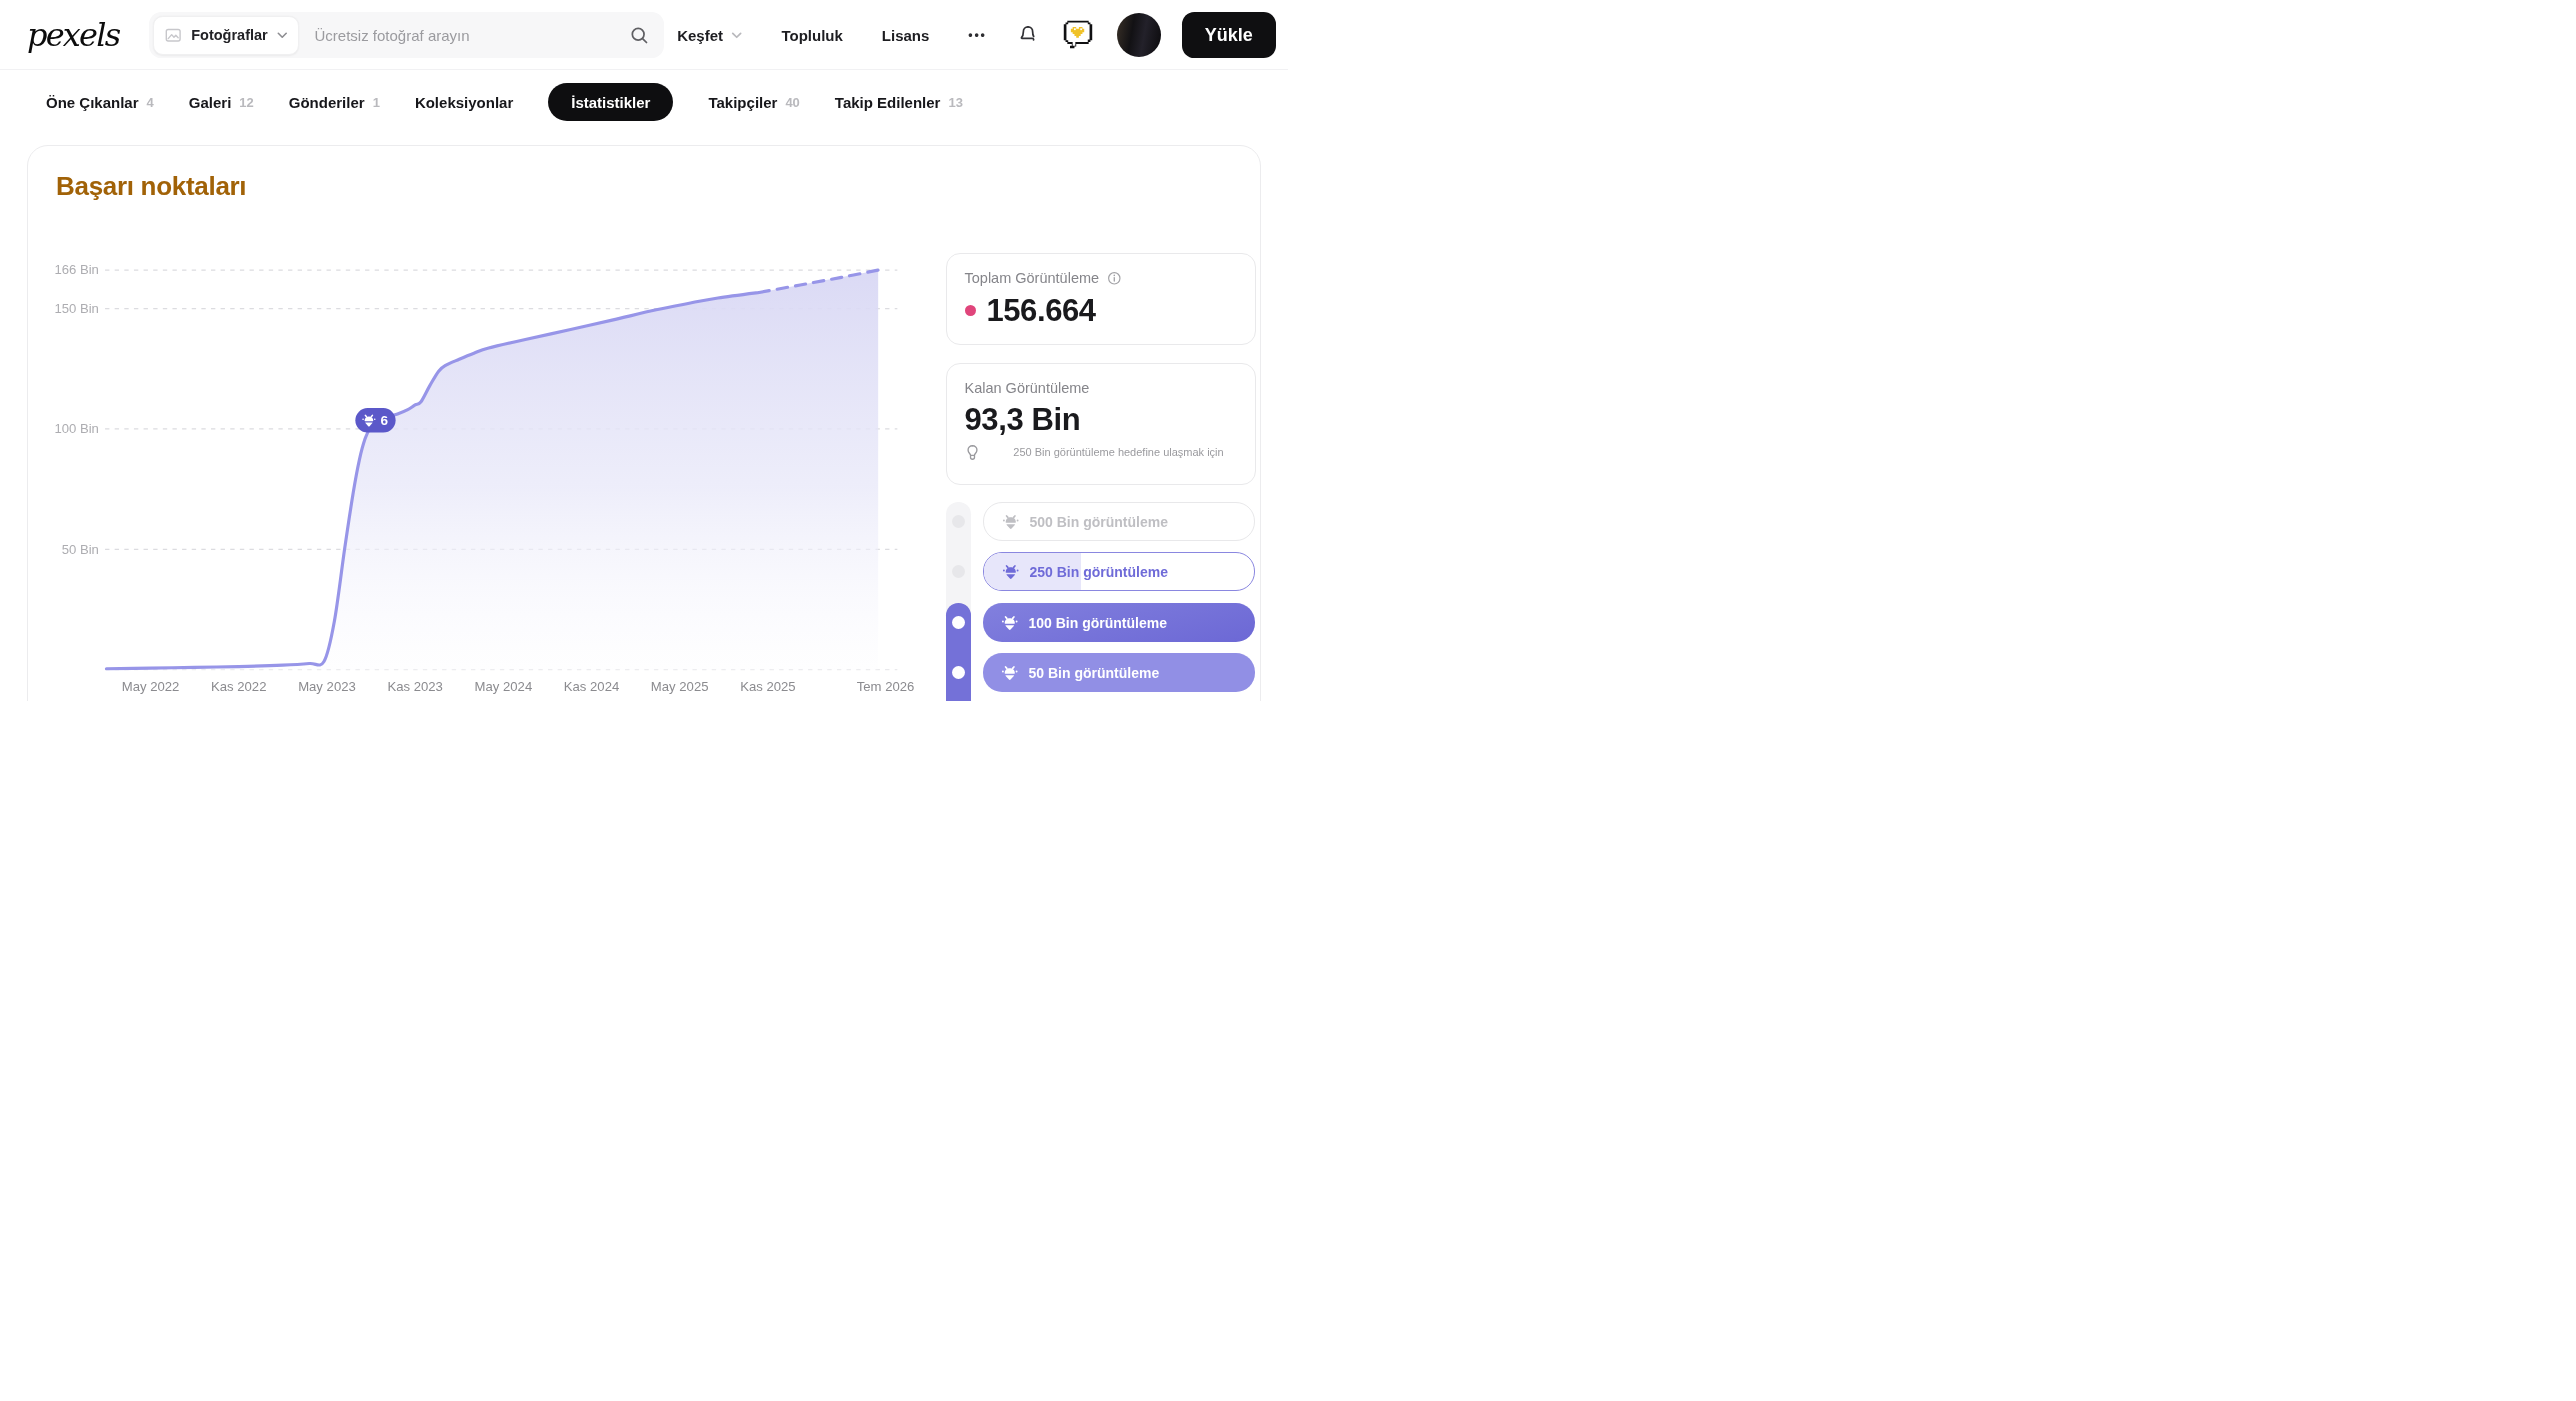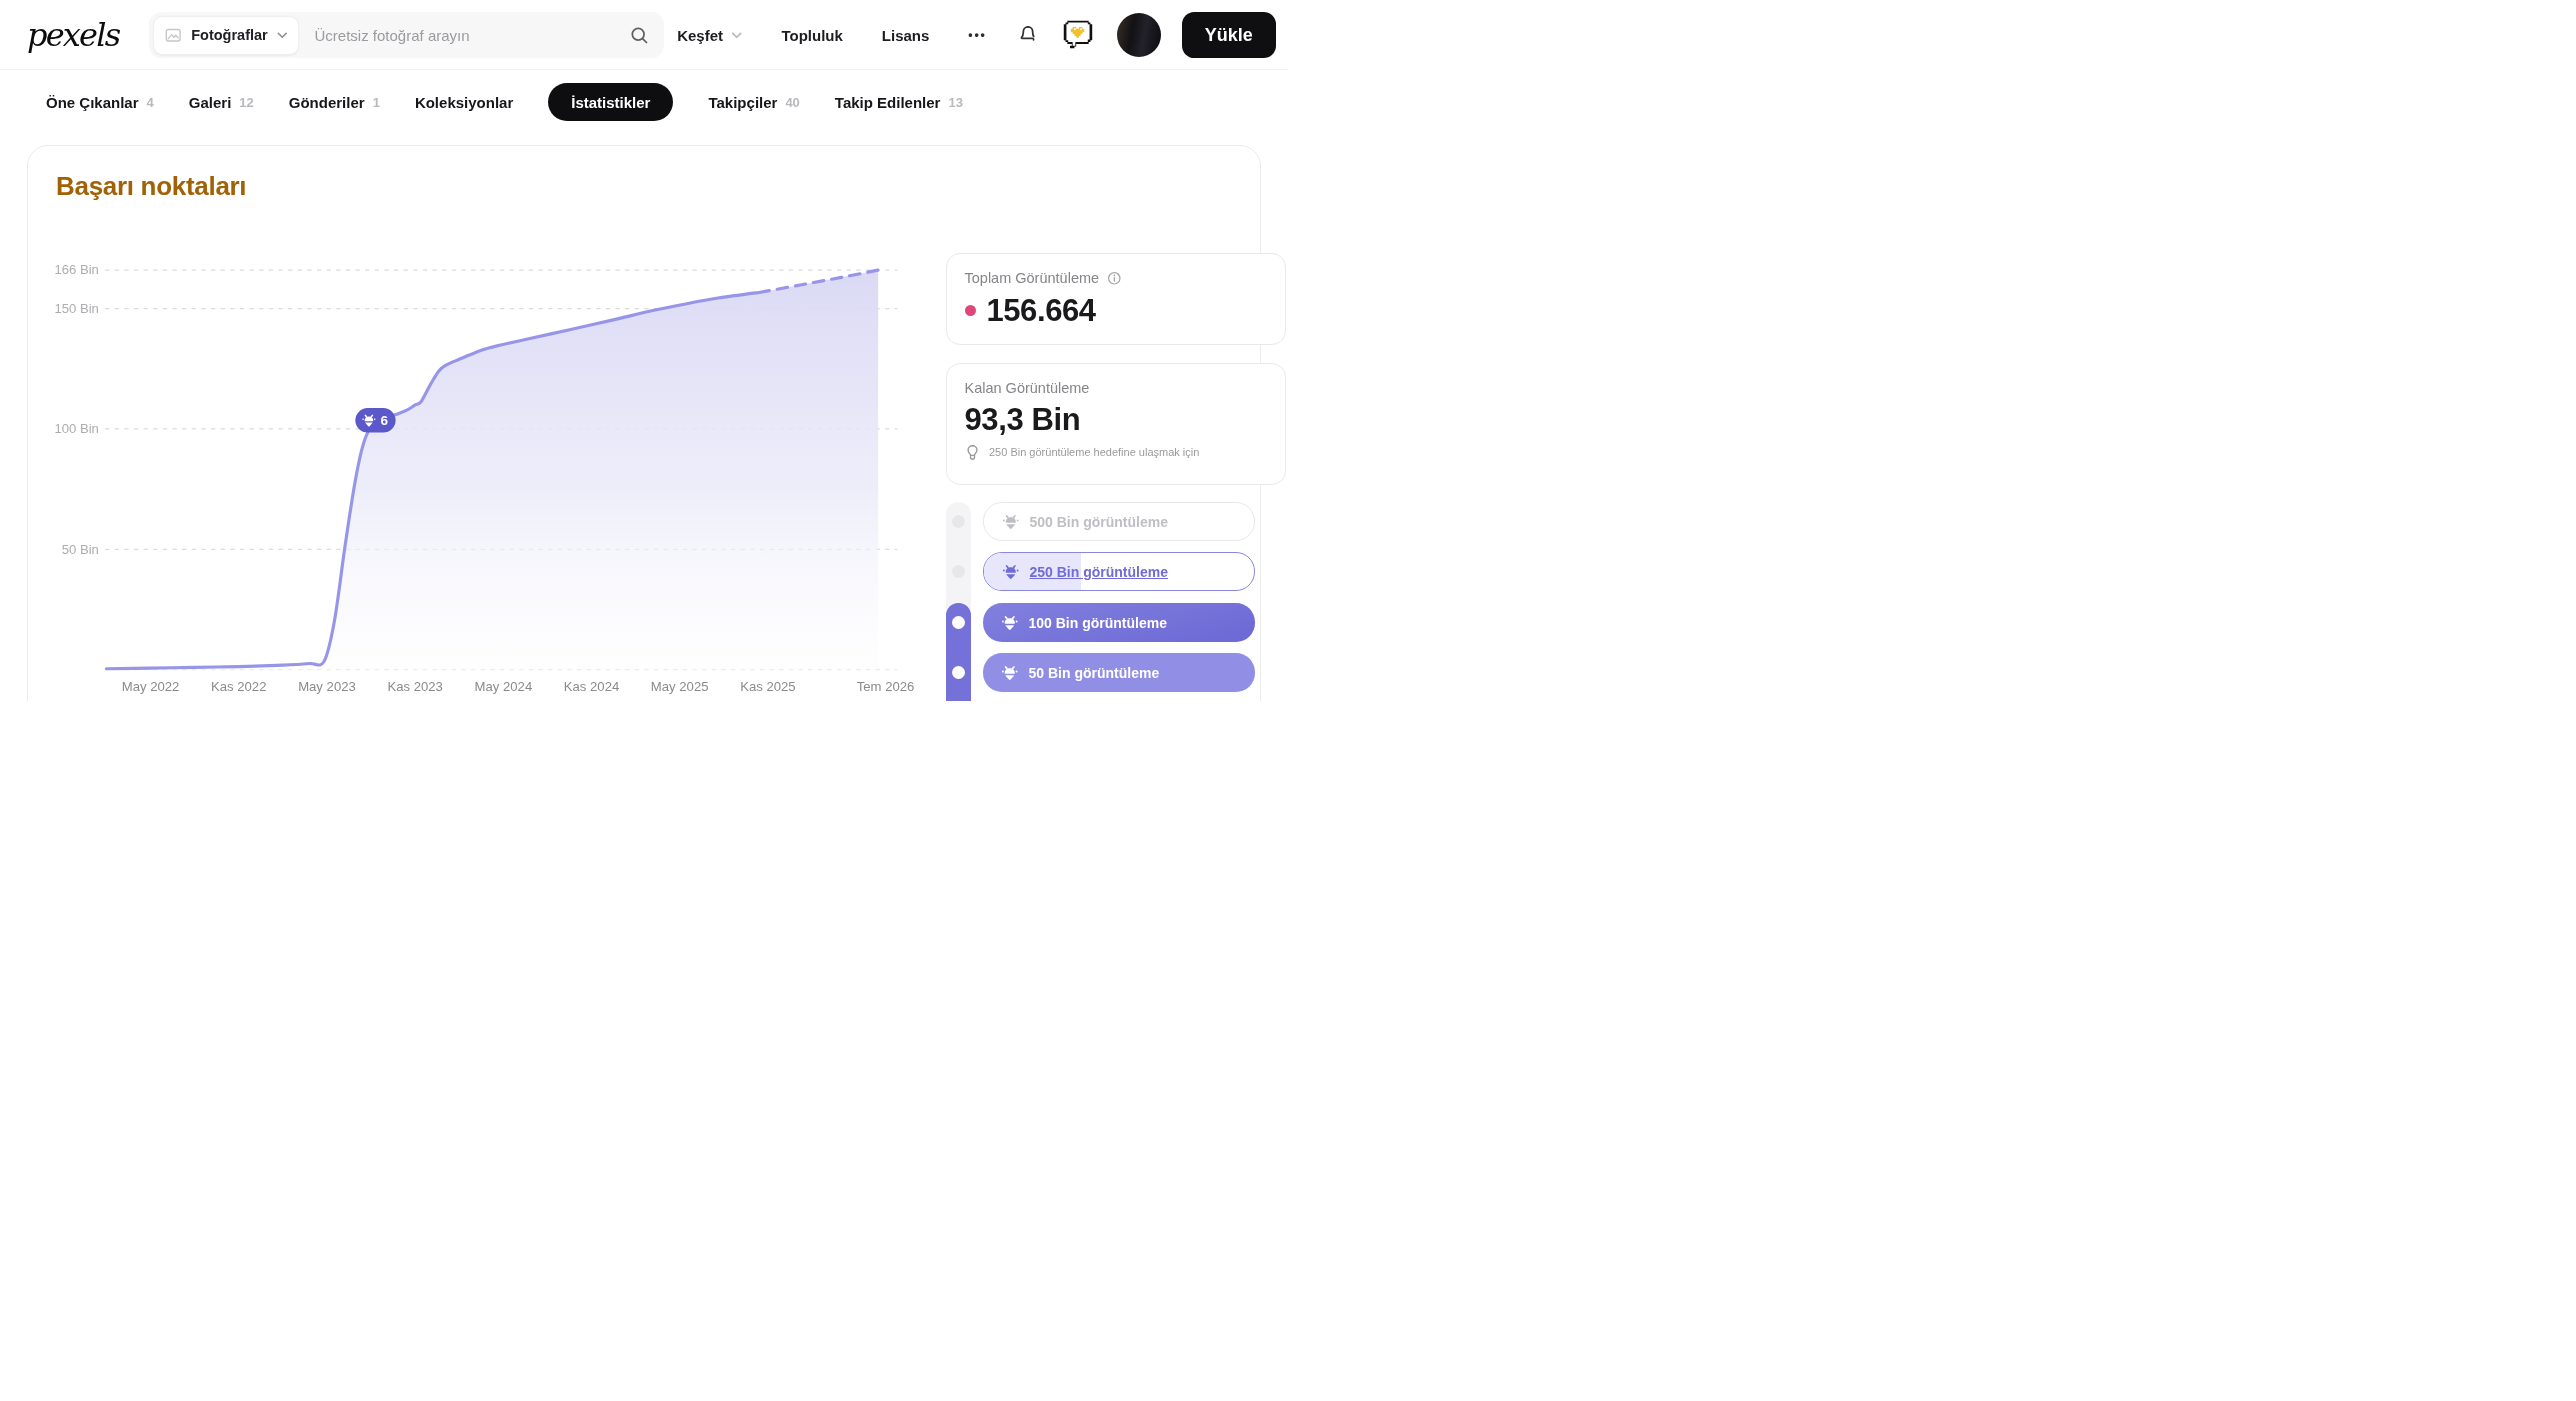--- a/index.html
+++ b/index.html
@@ -47,22 +47,22 @@
     padding: 10.5px 23px; }
 
   
   .card { position: absolute; left: 27px; top: 145px; width: 1234px; height: 613px;
     background: #fff; border: 0.9px solid #ececee; border-radius: 21px; }
   .card-title { position: absolute; left: 56px; top: 171px; font-size: 26px;
     font-weight: 800; color: #a16207; letter-spacing: -0.3px; }
   .chart-svg { position: absolute; left: 53px; top: 246px; }
 
   
-  .stat-card { position: absolute; left: 946px; width: 340px; background: #fff;
-    border: 0.9px solid #e9e9eb; border-radius: 14px; }
+  .stat-card { position: absolute; left: 946px; width: 310px; background: #fff;
+    border: 0.9px solid #e9e9eb; border-radius: 14px; text-align: center; }
   .stat-card.total { top: 253px; height: 92px; }
   .stat-card.remaining { top: 363px; height: 122px; }
   .stat-label-row { display: flex; align-items: center; gap: 7px; margin: 16px 0 0 17.5px; }
   .stat-label { font-size: 14.5px; font-weight: 500; color: #85858a; }
   .stat-value-row { display: flex; align-items: center; gap: 10.5px; margin: 6.1px 0 0 17.5px; }
   .goal-dot { width: 11.4px; height: 11.4px; border-radius: 50%; }
   .stat-value { font-size: 31px; font-weight: 800; color: #1a1a1d; letter-spacing: -0.4px; }
   .hint-row { display: flex; align-items: center; gap: 7px; margin: 5.3px 0 0 16px; }
   .hint-text { font-size: 11px; color: #9a9a9e; line-height: 1.55; width: 259px; }
 
@@ -276,21 +276,21 @@
   <div class="rail"></div>
   <div class="rail-fill" id="rail-fill" style="background: rgb(116, 113, 216);"></div>
   <div id="milestones">
       <div class="milestone upcoming" style="top: 502px;">
         <svg class="gem" viewBox="0 0 24 24" style="color:#bfbfc3">
           <use href="#gem"></use>
         </svg>
         <span class="ms-label">500 Bin görüntüleme</span>
       </div>
       <div class="rail-dot" style="top: 515px; background: rgb(231, 231, 234);"></div>
-      <div class="milestone current" style="top: 552px; color: rgb(111, 107, 216); text-decoration: underline;">
+      <div class="milestone current" style="top: 552px; color: rgb(111, 107, 216);">
         <div class="progress-fill" style="width: 36%; background: rgb(231, 230, 250);"></div>
         <svg class="gem" viewBox="0 0 24 24" style="color:#6f6bd8">
           <use href="#gem"></use>
         </svg>
         <span class="ms-label">250 Bin görüntüleme</span>
       </div>
       <div class="rail-dot" style="top: 565px; background: rgb(231, 231, 234);"></div>
       <div class="milestone achieved" style="top: 603px; background: linear-gradient(165deg, rgb(130, 128, 222), rgb(108, 104, 213)); color: rgb(255, 255, 255);">
         <svg class="gem" viewBox="0 0 24 24" style="color:#ffffff">
           <use href="#gem"></use>

